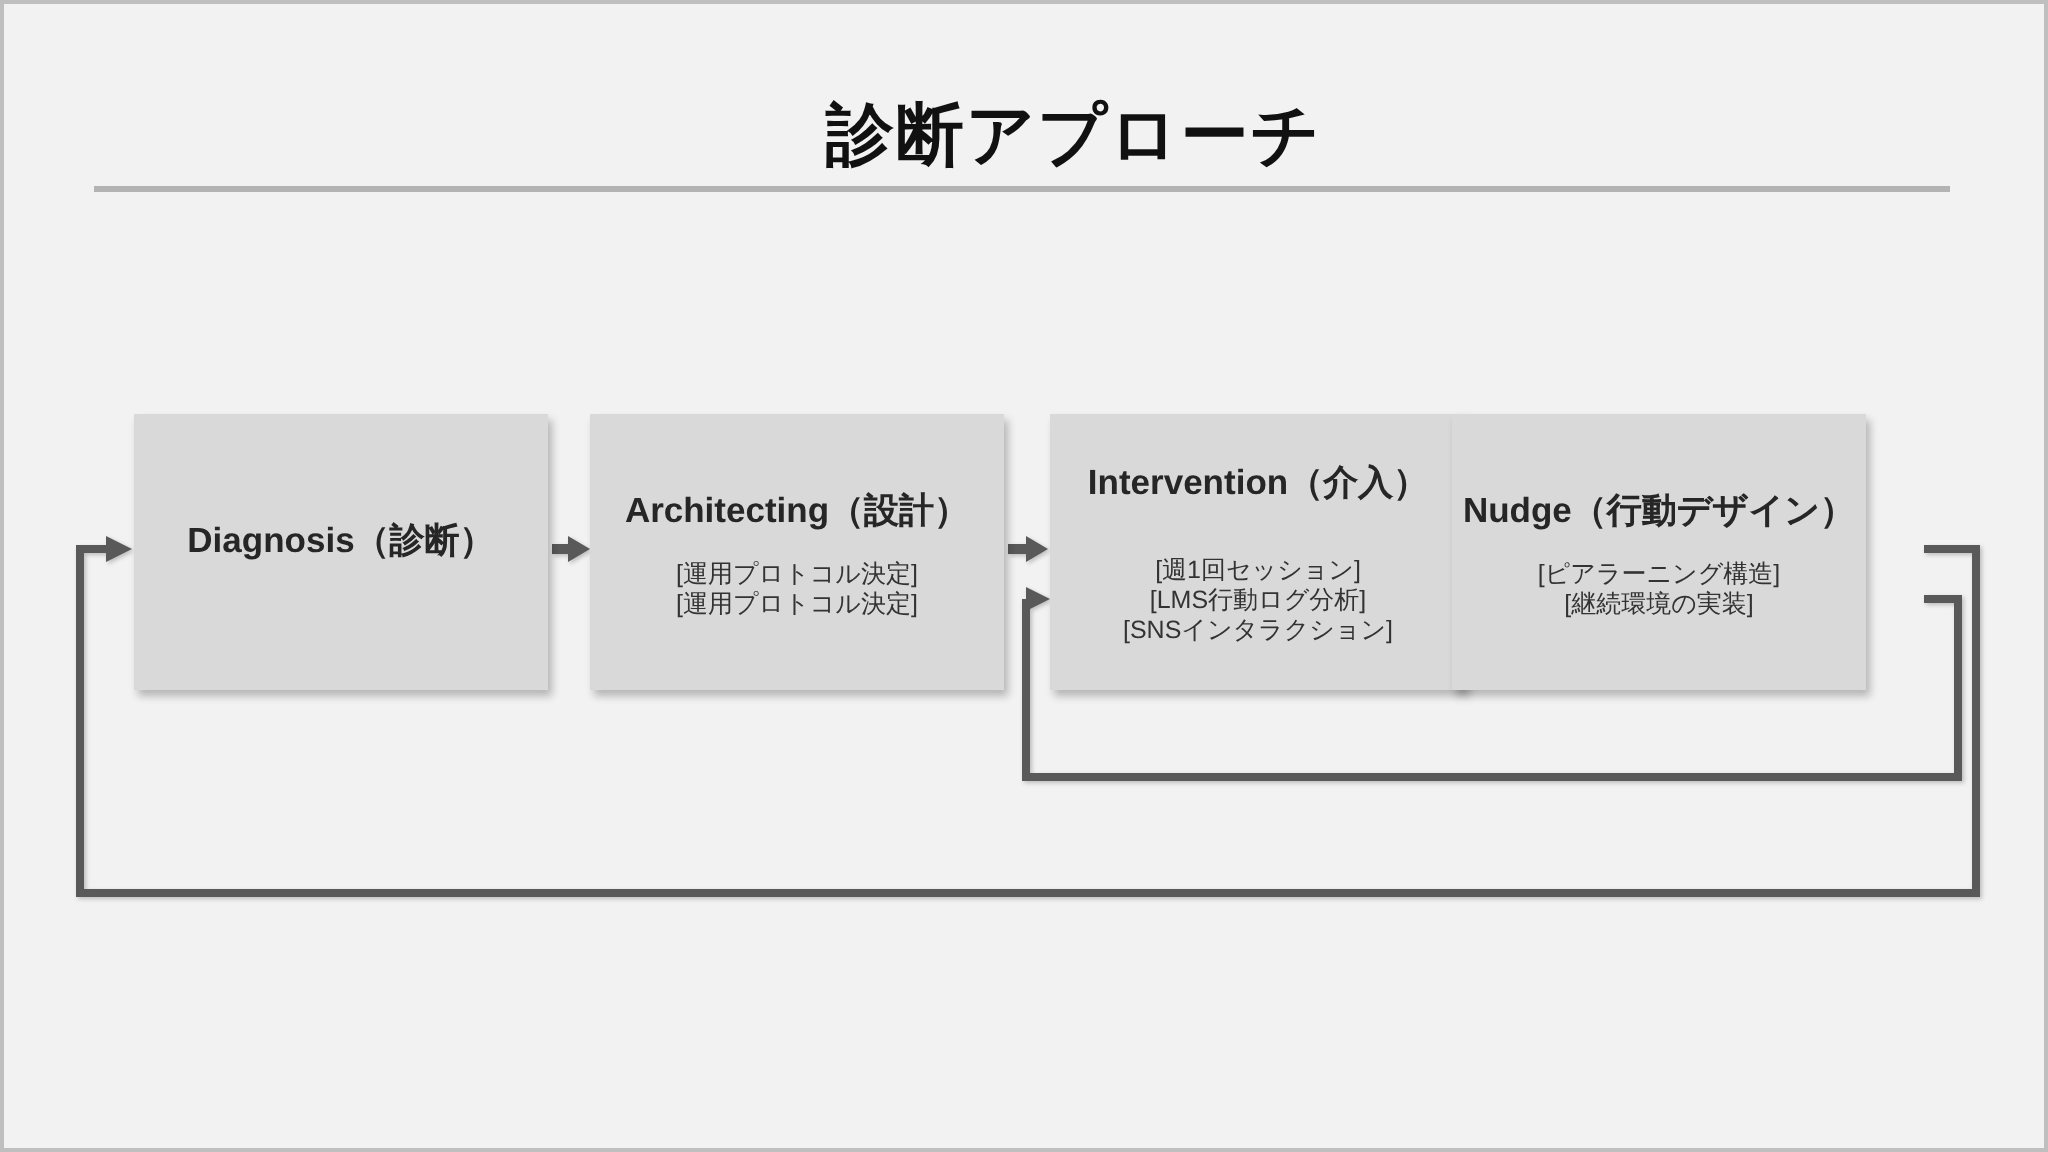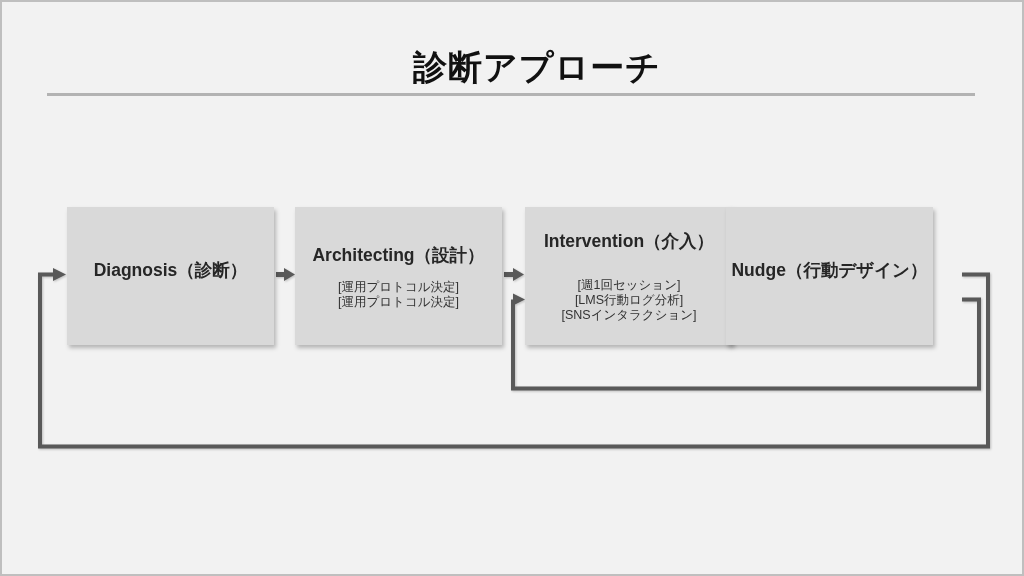--- a/index.html
+++ b/index.html
@@ -121,15 +121,19 @@
     <div class="stage-heading">Intervention（介入）</div>
     <div class="stage-details">
       <div>[週1回セッション]</div>
       <div>[LMS行動ログ分析]</div>
       <div>[SNSインタラクション]</div>
     </div>
   </div>
 
   <div class="stage s4">
     <div class="stage-heading">Nudge（行動デザイン）</div>
+    <div class="stage-details">
+      <div>[ピアラーニング構造]</div>
+      <div>[継続環境の実装]</div>
+    </div>
   </div>
 
 </div>
 
 </body></html>

